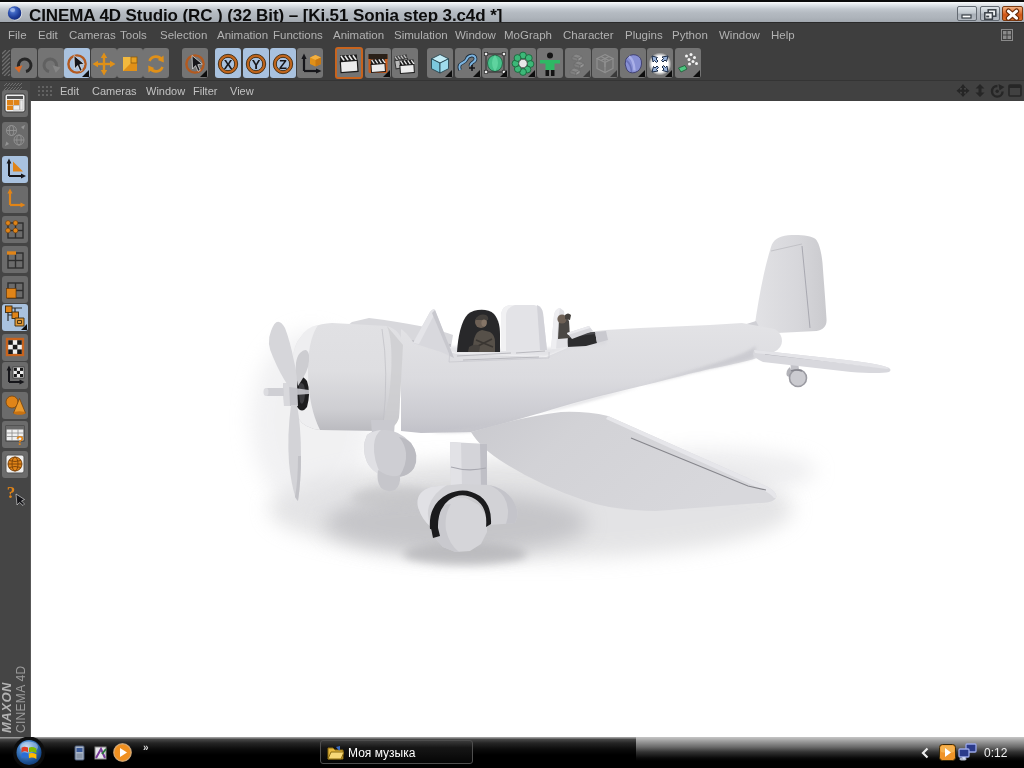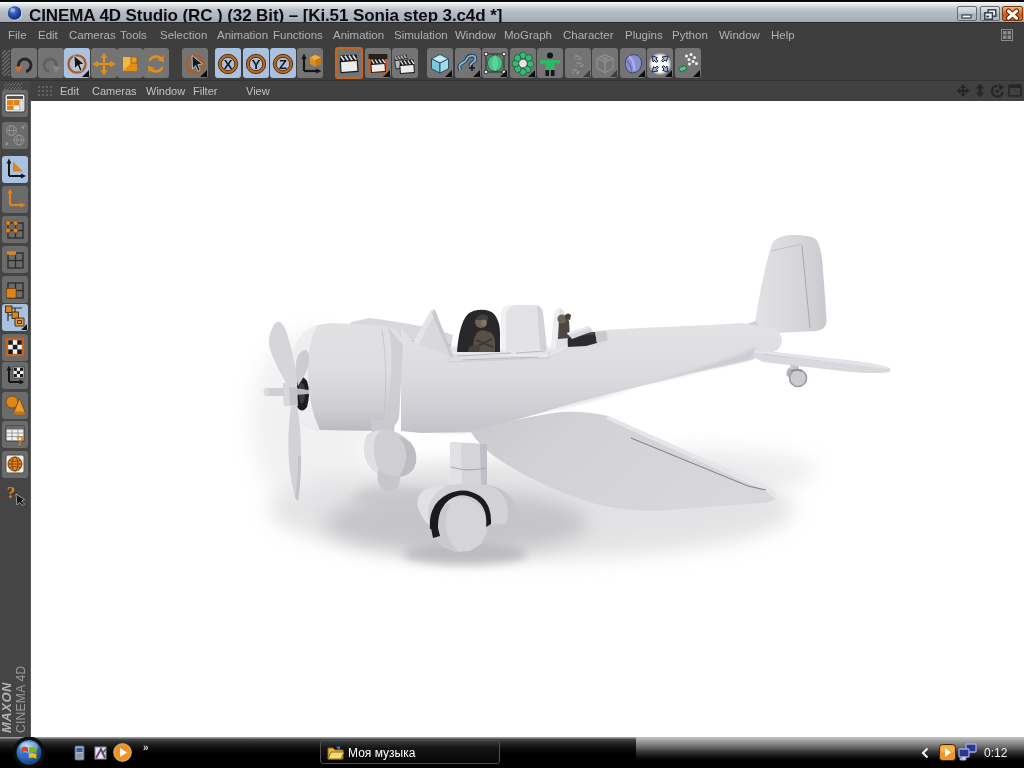--- a/index.html
+++ b/index.html
@@ -418,21 +418,21 @@
       <circle cx="2" cy="10" r="1"></circle>
         <circle cx="6" cy="10" r="1"></circle>
         <circle cx="10" cy="10" r="1"></circle>
         <circle cx="14" cy="10" r="1"></circle>
     </g>
   </svg>
   <span style="left:30px">Edit</span>
   <span style="left:62px">Cameras</span>
   <span style="left:116px">Window</span>
   <span style="left:163px">Filter</span>
-  <span style="left:216px">View</span>
+  <span style="left:200px">View</span>
   <svg style="position:absolute;left:926px;top:3px" width="66" height="14" viewBox="0 0 66 14" fill="#262626">
     <path d="M7,0 L10,4 L8,4 L8,6 L6,6 L6,4 L4,4 Z M7,13 L4,9.5 L6,9.5 L6,7.5 L8,7.5 L8,9.5 L10,9.5 Z M0.5,6.8 L4,3.8 L4,5.8 L6,5.8 L6,7.8 L4,7.8 L4,9.8 Z M13.5,6.8 L10,9.8 L10,7.8 L8,7.8 L8,5.8 L10,5.8 L10,3.8 Z"></path>
     <circle cx="7" cy="6.8" r="1.8"></circle>
     <path d="M24,0 L28.5,4.5 L25.5,4.5 L25.5,8.5 L28.5,8.5 L24,13 L19.5,8.5 L22.5,8.5 L22.5,4.5 L19.5,4.5 Z"></path>
     <path d="M41.4,2 A5.3,5.3 0 1 0 46.6,7.4" stroke="#262626" stroke-width="2.4" fill="none"></path>
     <path d="M42.5,0 L48.5,3 L43.5,6.5 Z" fill="#262626"></path>
     <circle cx="41.2" cy="7.2" r="1.7"></circle>
     <rect x="53" y="1" width="12" height="11" rx="1" fill="none" stroke="#262626" stroke-width="1.6"></rect>
     <rect x="53" y="1" width="12" height="3" fill="#262626"></rect>
   </svg>
@@ -823,21 +823,21 @@
     <path d="M3,13 L8,4 L12,13" stroke="#7a3a9a" stroke-width="2" fill="none"></path>
     <path d="M9,9 L13,4" stroke="#2a7a3a" stroke-width="2"></path>
   </svg>
   <svg style="position:absolute;left:113px;top:6px" width="19" height="19" viewBox="0 0 19 19">
     <circle cx="9.5" cy="9.5" r="8.7" fill="#f09020" stroke="#b86a10"></circle>
     <circle cx="9.5" cy="9.5" r="8.7" fill="none" stroke="#ffffff" stroke-opacity="0.4" stroke-width="1.4"></circle>
     <path d="M7,5 L14,9.5 L7,14 Z" fill="#ffffff"></path>
   </svg>
   <div style="position:absolute;left:143px;top:5px;color:#d8d8d8;font-size:10px;font-weight:bold">»</div>
 
-  <div class="taskbtn" style="left:320px;width:180px">
+  <div class="taskbtn" style="left:320px;width:153px">
     <svg style="position:absolute;left:6px;top:4px" width="17" height="15" viewBox="0 0 17 15">
       <path d="M1,3 L6,3 L8,5 L16,5 L16,14 L1,14 Z" fill="#e8b93e" stroke="#8a6a10"></path>
       <path d="M1,14 L4,7 L17,7 L14,14 Z" fill="#f7d877" stroke="#8a6a10"></path>
       <path d="M9,2 L13,1 L13,5 L12,5.5 Z" fill="#3a6ac0"></path>
     </svg>
     <span class="tlabel">Моя музыка</span>
   </div>
 
   <svg style="position:absolute;left:920px;top:10px" width="10" height="12" viewBox="0 0 10 12">
       <path d="M7.5,1.5 L3,6 L7.5,10.5" stroke="#ededed" stroke-width="2.2" fill="none"></path>

